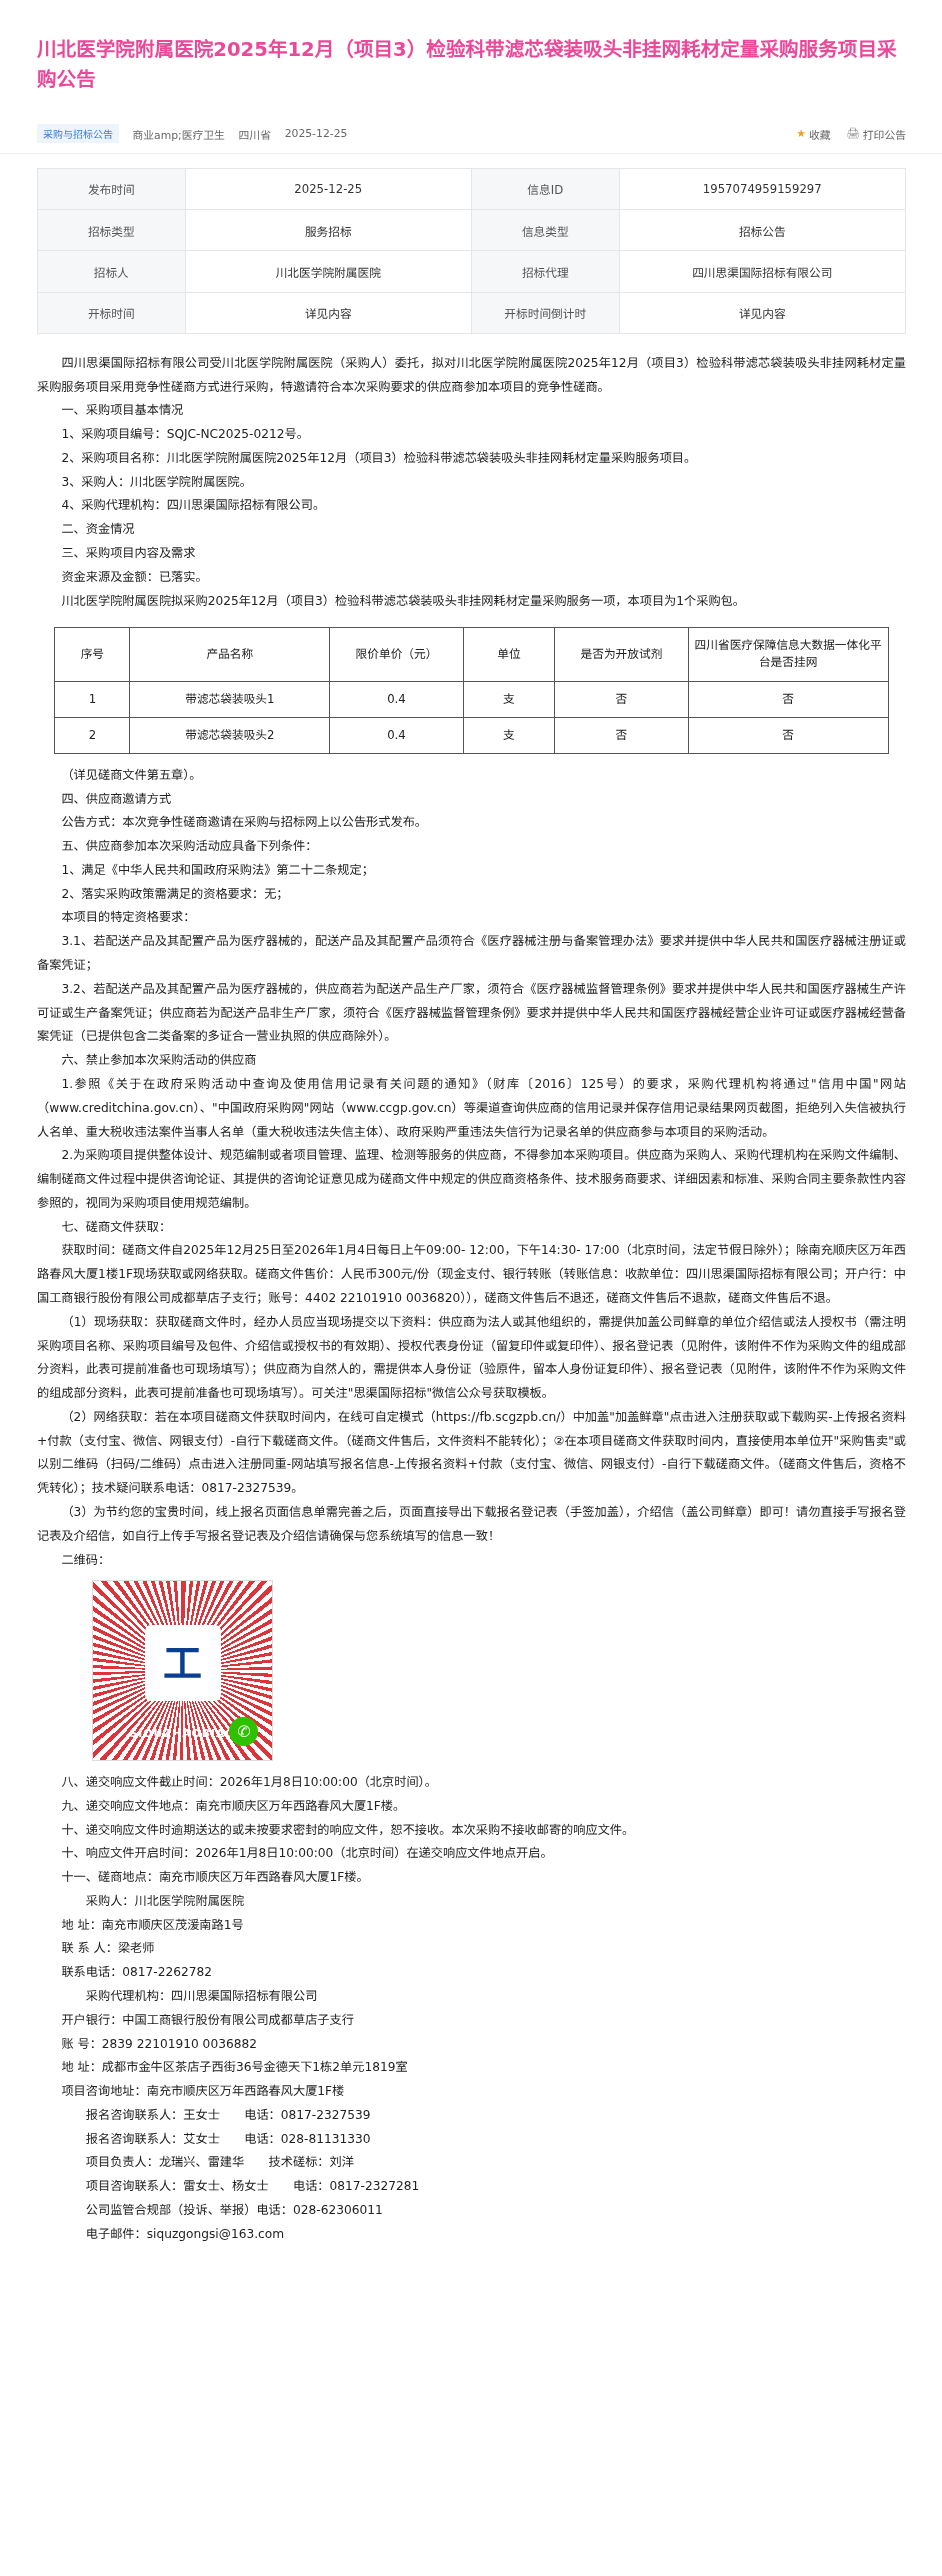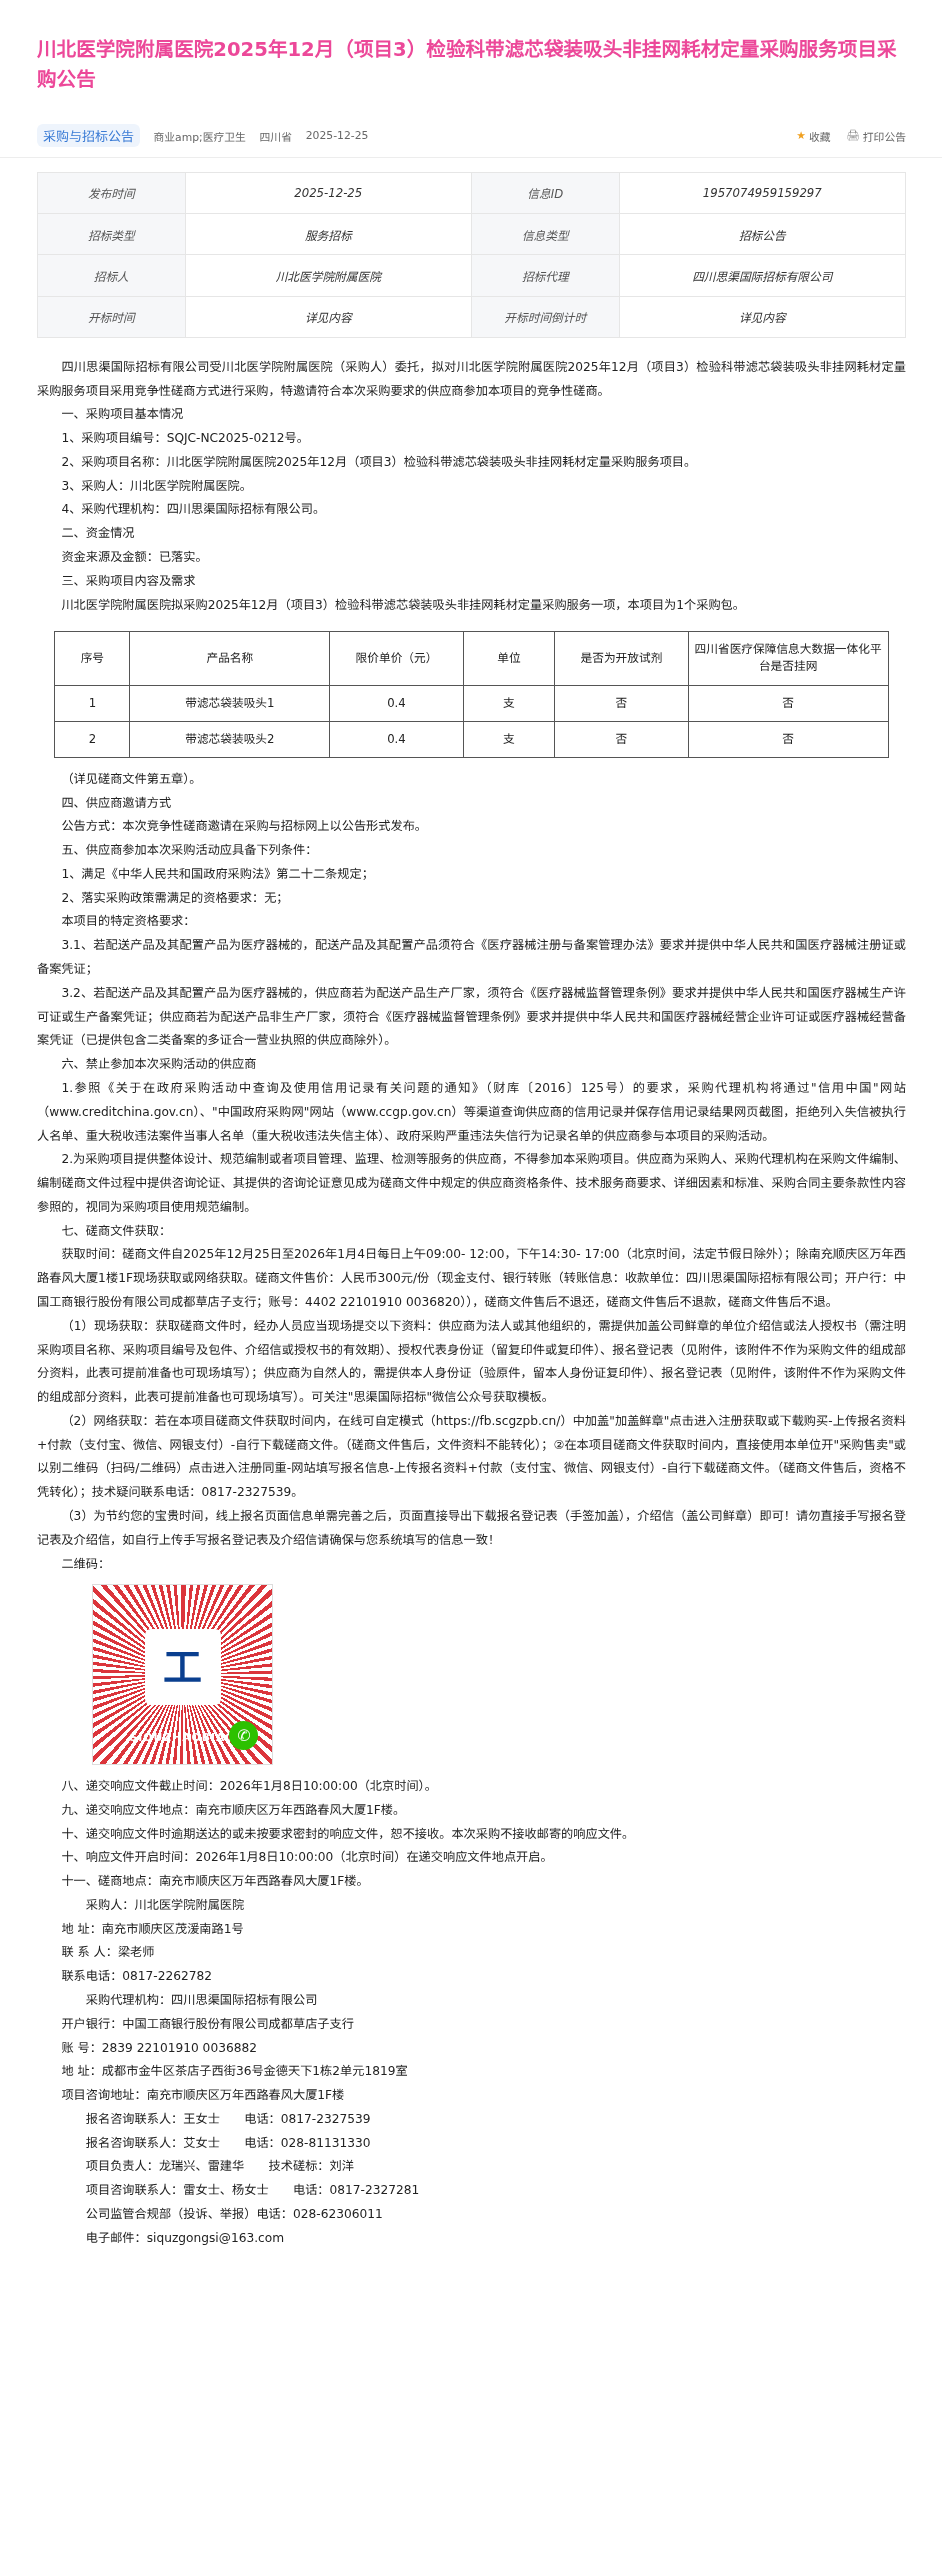--- a/index.html
+++ b/index.html
@@ -30,35 +30,34 @@
     gap: 13.7px;
     padding: 5.9px 37px 9.8px 37px;
     font-size: 10.8px;
     color: #777;
     border-bottom: 1px solid #ededed;
   }
   .meta-tag {
     color: #3a7bd5;
     background: #eef4fc;
     padding: 2px 5.9px;
-    border-radius: 6px;
-    font-size: 13px;
+    border-radius: 0;
+    font-size: 10px;
   }
   .meta-plain { color: #666; }
   .meta-right { margin-left: auto; display: flex; gap: 15.7px; align-items: center; }
   .meta-act { color: #666; display: flex; align-items: center; gap: 2.9px; }
   .star { color: #f0a020; font-size: 10.8px; }
   .printer { color: #888; font-size: 10.8px; }
 
   .info-table {
     margin: 13.7px 37px 0 37px;
     border-collapse: collapse;
     width: calc(100% - 74px);
     font-size: 11.7px;
-    font-style: italic;
   }
   .info-table td {
     border: 1px solid #e6e6e6;
     padding: 11.7px 7.8px;
     text-align: center;
     color: #333;
   }
   .info-table td.lbl {
     background: #f6f7f9;
     color: #555;
@@ -197,22 +196,22 @@
   </table>
 
   <div class="body">
     <p>四川思渠国际招标有限公司受川北医学院附属医院（采购人）委托，拟对川北医学院附属医院2025年12月（项目3）检验科带滤芯袋装吸头非挂网耗材定量采购服务项目采用竞争性磋商方式进行采购，特邀请符合本次采购要求的供应商参加本项目的竞争性磋商。</p>
     <p>一、采购项目基本情况</p>
     <p>1、采购项目编号：SQJC-NC2025-0212号。</p>
     <p>2、采购项目名称：川北医学院附属医院2025年12月（项目3）检验科带滤芯袋装吸头非挂网耗材定量采购服务项目。</p>
     <p>3、采购人：川北医学院附属医院。</p>
     <p>4、采购代理机构：四川思渠国际招标有限公司。</p>
     <p>二、资金情况</p>
+    <p>三、采购项目内容及需求</p>
     <p>资金来源及金额：已落实。</p>
-    <p>三、采购项目内容及需求</p>
     <p>川北医学院附属医院拟采购2025年12月（项目3）检验科带滤芯袋装吸头非挂网耗材定量采购服务一项，本项目为1个采购包。</p>
 
     <table class="prod-table">
       <thead>
         <tr>
           <th class="c1">序号</th>
           <th class="c2">产品名称</th>
           <th class="c3">限价单价（元）</th>
           <th class="c4">单位</th>
           <th class="c5">是否为开放试剂</th>

